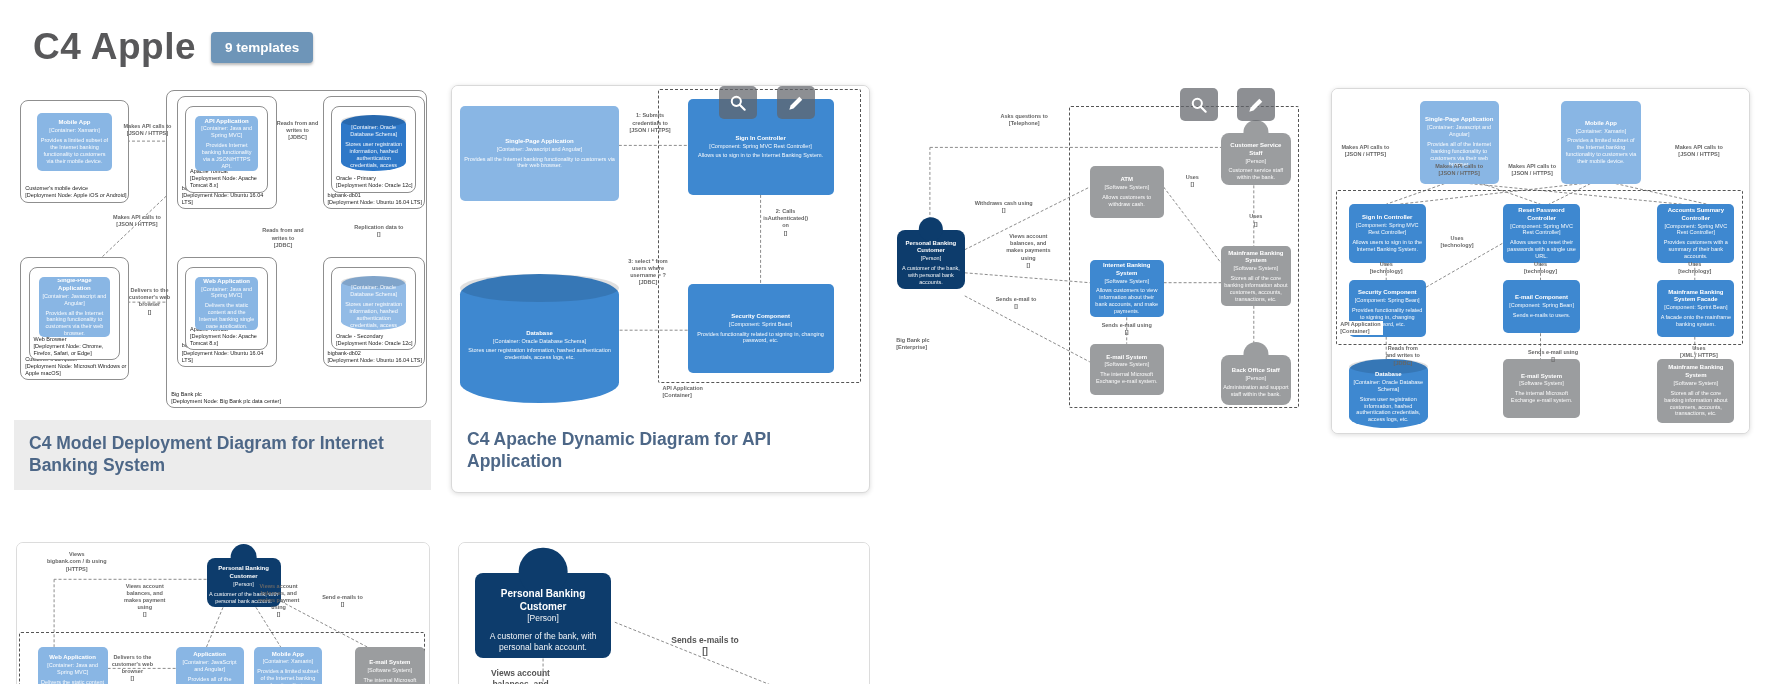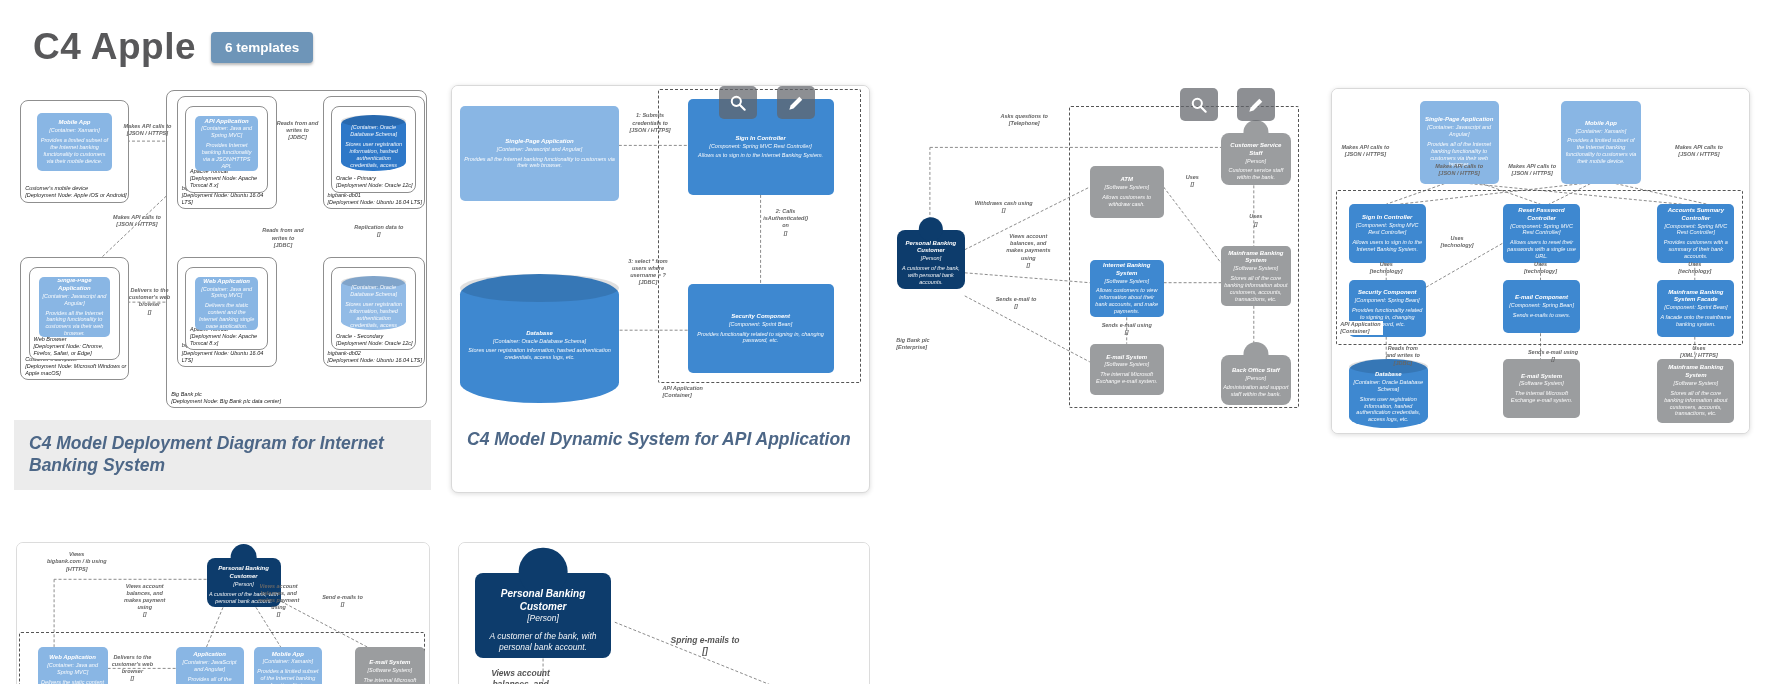--- a/index.html
+++ b/index.html
@@ -7,21 +7,21 @@
     width:1771px;height:684px;overflow:hidden;position:relative;
     background:#ffffff;
     font-family:"Liberation Sans","DejaVu Sans",sans-serif;
   }
   .header{position:absolute;left:33px;top:26px;display:flex;align-items:center;gap:15px;}
   .page-title{margin:0;font-size:37px;font-weight:700;color:var(--heading);letter-spacing:.5px;}
   .badge{
     background:var(--accent-badge);color:#fff;font-size:13.5px;font-weight:700;
     padding:8px 14px;border-radius:4px;box-shadow:0 2px 3px rgba(0,0,0,.28);
   }
-  .grid{position:absolute;inset:0;font-style:italic;}
+  .grid{position:absolute;inset:0;}
   .card{position:absolute;background:#fff;}
   .card.raised{border:1px solid #d9d9d9;border-radius:7px;box-shadow:0 1px 5px rgba(0,0,0,.14);overflow:hidden;}
   .card.outline{border:1px solid #dcdcdc;border-radius:7px;overflow:hidden;}
   .thumb{position:relative;width:100%;overflow:hidden;background:#fff;}
   .wires{position:absolute;inset:0;width:100%;height:100%;}
   .wires line{stroke:var(--wire);stroke-width:1;stroke-dasharray:3 2;}
   .node{position:absolute;border-radius:5px;color:#fff;box-sizing:border-box;}
   .frame{background:#fff;border:1px solid #8f8f8f;border-radius:8px;color:#222;}
   .dashed-frame{border:1px dashed #555;border-radius:2px;background:transparent;}
   .box-light{background:var(--box-light);}
@@ -52,21 +52,21 @@
   .hicon svg{width:20px;height:20px;}
   .footer{box-sizing:border-box;width:100%;}
   .card.flat .footer{background:var(--footer-gray);}
   .card-title{padding:13px 15px;font-size:17.5px;font-weight:600;color:var(--title);line-height:1.25;cursor:pointer;}
 </style>
 </head>
 <body>
 
 <div class="header">
   <h1 class="page-title">C4 Apple</h1>
-  <span class="badge">6 templates</span>
+  <span class="badge">9 templates</span>
 </div>
 
 <div class="grid">
     <div class="card flat" style="left: 14px; top: 88px; width: 417px;">
       <div class="thumb" style="height: 332px;">
         <svg class="wires">
           <line x1="23.5%" y1="16%" x2="43.5%" y2="16%"></line>
           <line x1="58.5%" y1="16%" x2="78.5%" y2="16%"></line>
           <line x1="16%" y1="57%" x2="42%" y2="26%"></line>
           <line x1="43.5%" y1="64.5%" x2="23%" y2="64.5%"></line>
@@ -242,21 +242,21 @@
             <line x1="14" y1="14" x2="20" y2="20" stroke="#fff" stroke-width="2.6" stroke-linecap="round"></line>
           </svg>
         </div>
         <div class="hicon" style="left: 78%;">
           <svg viewBox="0 0 24 24">
             <path d="M4 20l1.5-5L16 4.5l3.5 3.5L9 18.5 4 20z" fill="#fff"></path>
           </svg>
         </div>
       </div>
       <div class="footer" style="height: 76px;">
-        <div class="card-title">C4 Model Dynamic System for API Application</div>
+        <div class="card-title">C4 Apache Dynamic Diagram for API Application</div>
       </div>
     </div>
     <div class="card flat" style="left: 893px; top: 88px; width: 410px;">
       <div class="thumb" style="height: 330px;">
         <svg class="wires">
           <line x1="9%" y1="43%" x2="9%" y2="18%"></line>
           <line x1="9%" y1="18%" x2="88%" y2="18%"></line>
           <line x1="88%" y1="18%" x2="88%" y2="21%"></line>
           <line x1="17.5%" y1="49%" x2="48%" y2="30%"></line>
           <line x1="17.5%" y1="56%" x2="48%" y2="59%"></line>
@@ -553,17 +553,17 @@
           <div class="head"></div>
           <div class="ntext">
             <div class="t">Personal Banking Customer</div>
             <div class="s">[Person]</div>
             <div class="d">A customer of the bank, with personal bank account.</div>
           </div>
         </div>
         <div class="elabel big" style="left: 15%; top: 38%;">Views account
 balances, and
 makes payments</div>
-        <div class="elabel big" style="left: 60%; top: 28%;">Spring e-mails to
+        <div class="elabel big" style="left: 60%; top: 28%;">Sends e-mails to
 []</div>
       </div>
     </div>
   </div>
 
 </body></html>

